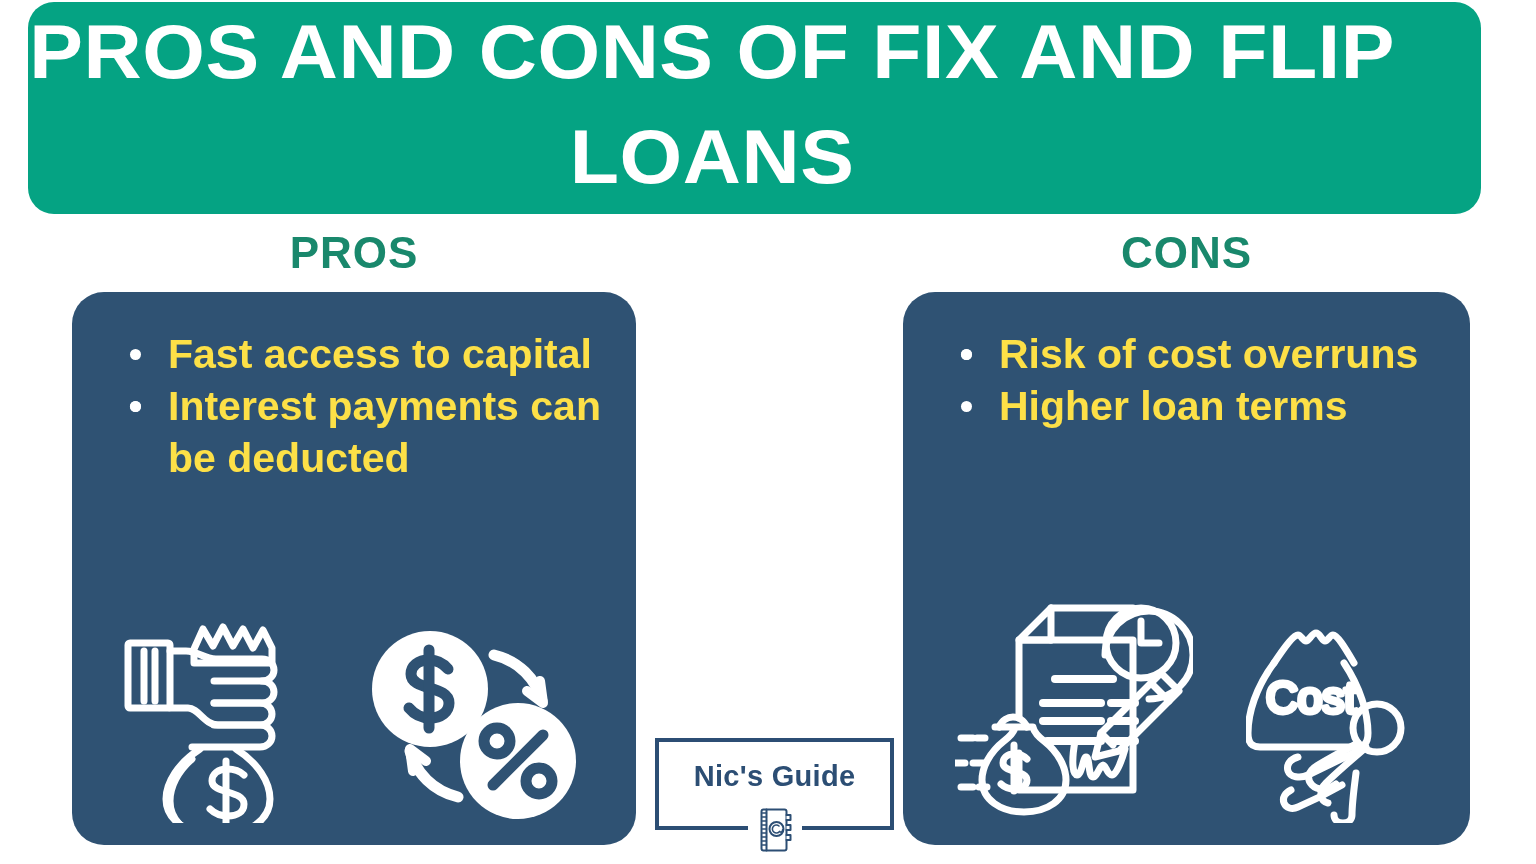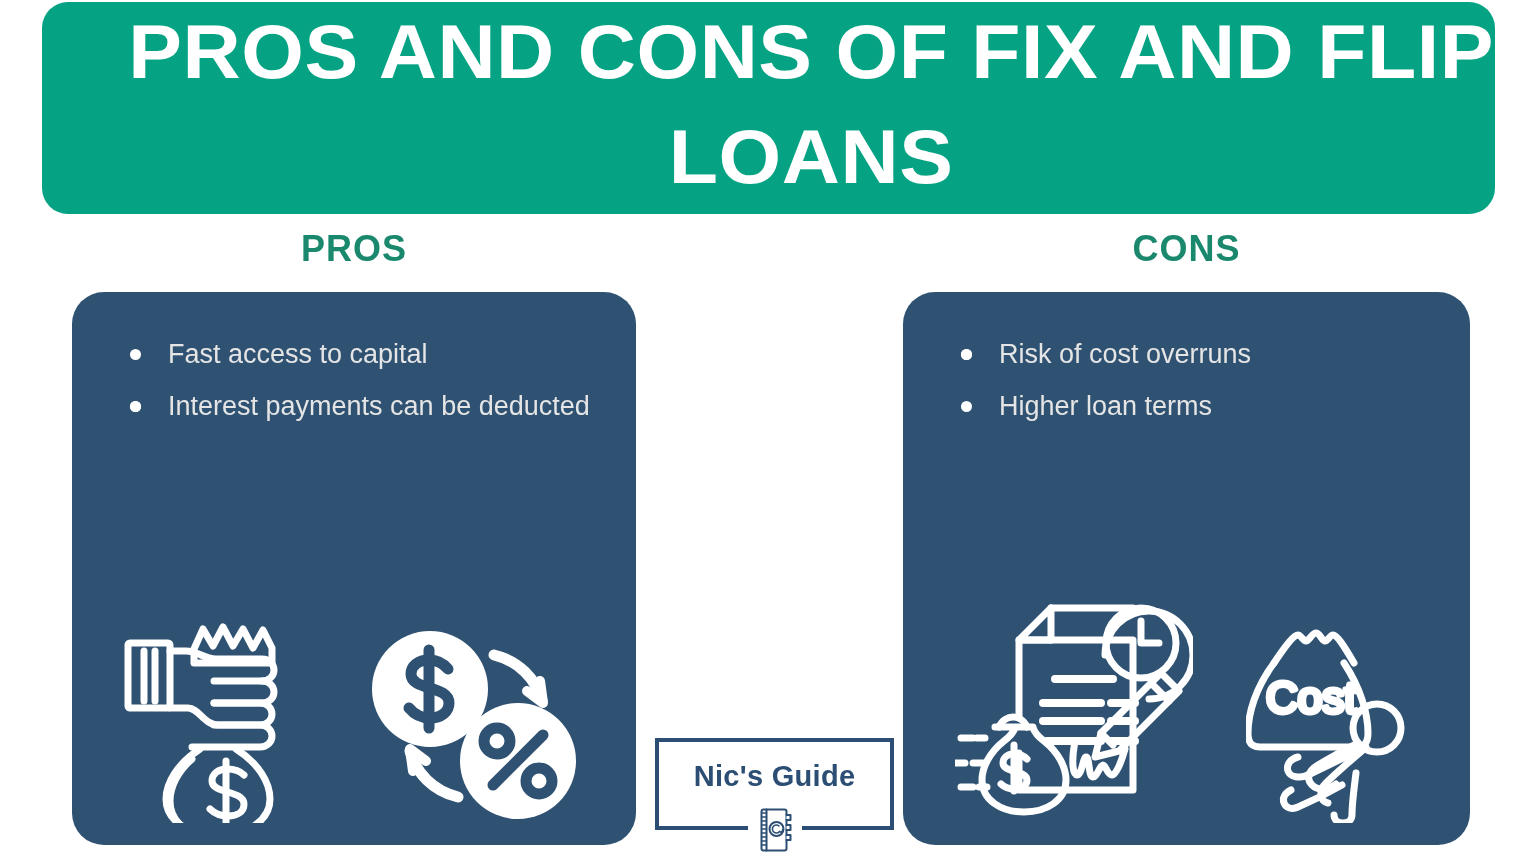--- a/index.html
+++ b/index.html
@@ -13,49 +13,49 @@
   #canvas {
     position: relative;
     width: 1536px;
     height: 864px;
     background: #ffffff;
   }
 
   
   #header-banner {
     position: absolute;
-    left: 42px;
+    left: 28px;
     top: 2px;
     width: 1453px;
     height: 212px;
     background: #05a383;
     border-radius: 26px;
     display: flex;
     align-items: center;
-    justify-content: flex-end;
+    justify-content: flex-start;
     padding: 4px 40px 10px 40px;
   }
   #header-title {
     color: #ffffff;
     font-family: "Liberation Sans Narrow", "Liberation Sans", sans-serif;
     font-weight: bold;
     font-size: 76px;
     line-height: 1.38;
     letter-spacing: 0.5px;
     text-align: center;
     text-transform: uppercase;
     transform: scaleX(1.06);
     white-space: pre-line;
   }
 
   
   .col-heading {
     position: absolute;
     top: 228px;
-    font-size: 36px;
+    font-size: 44px;
     font-weight: bold;
     color: #19886c;
     letter-spacing: 1px;
     text-align: center;
     text-transform: uppercase;
   }
   #pros-heading { left: 72px; width: 564px; }
   #cons-heading { left: 903px; width: 567px; }
 
   
@@ -69,25 +69,26 @@
   }
   #pros-card { left: 72px; width: 564px; }
   #cons-card { left: 903px; width: 567px; }
 
   .card-list {
     list-style: none;
     padding: 36px 34px 0 52px;
   }
   .card-list li {
     position: relative;
-    color: #e5e5e5;
-    font-size: 27px;
+    color: #fde047;
+    font-size: 41px;
     line-height: 52px;
     padding-left: 44px;
     margin-bottom: 0;
+    font-weight: bold;
   }
   .card-list li .bullet {
     position: absolute;
     left: 6px;
     top: 21px;
     width: 11px;
     height: 11px;
     border-radius: 50%;
     background: #ffffff;
   }

